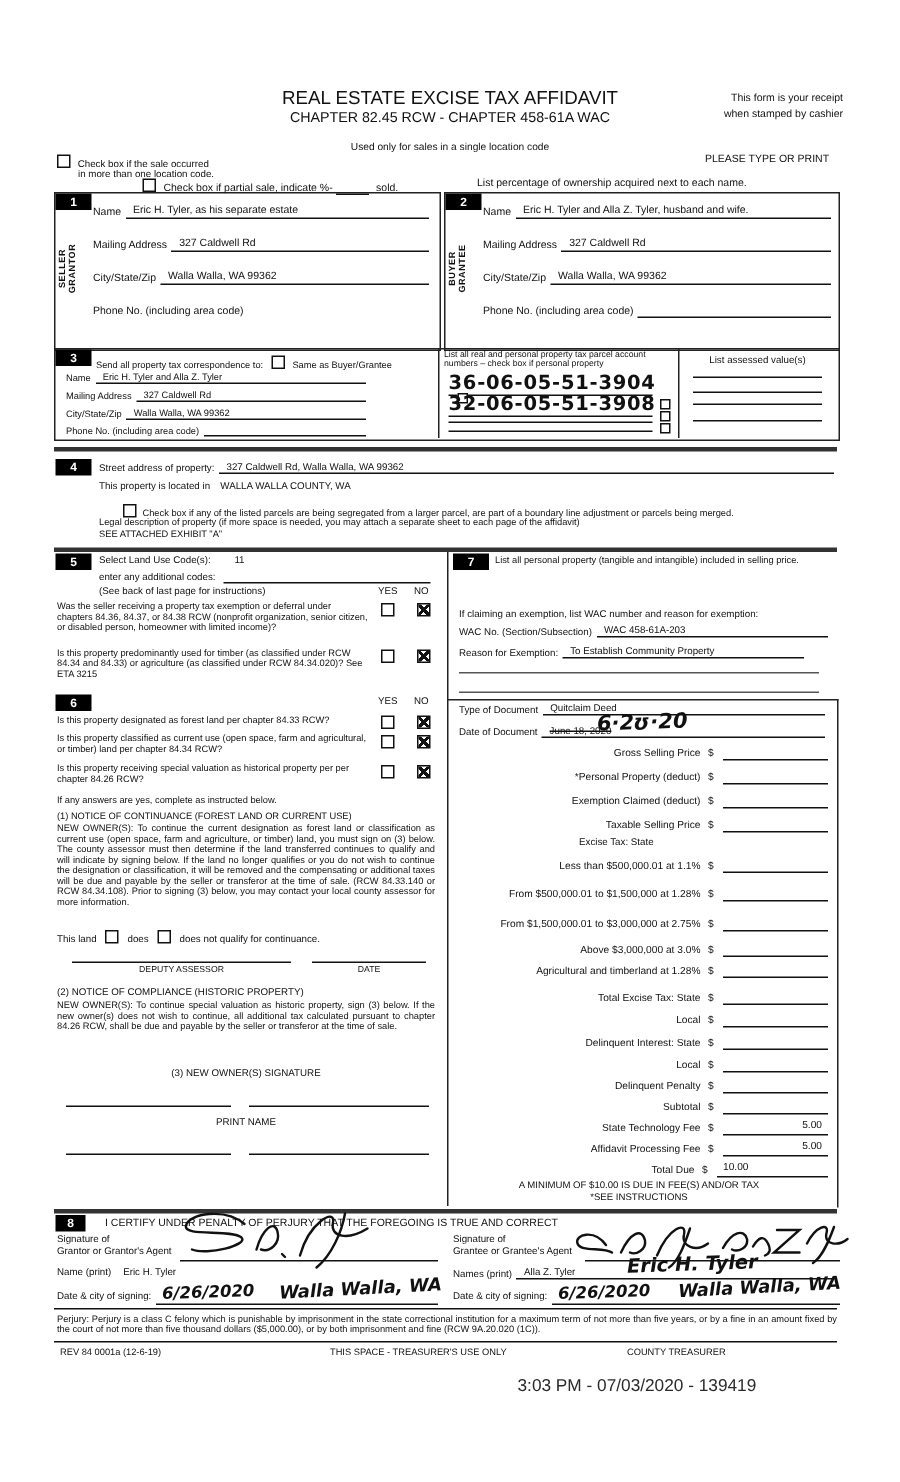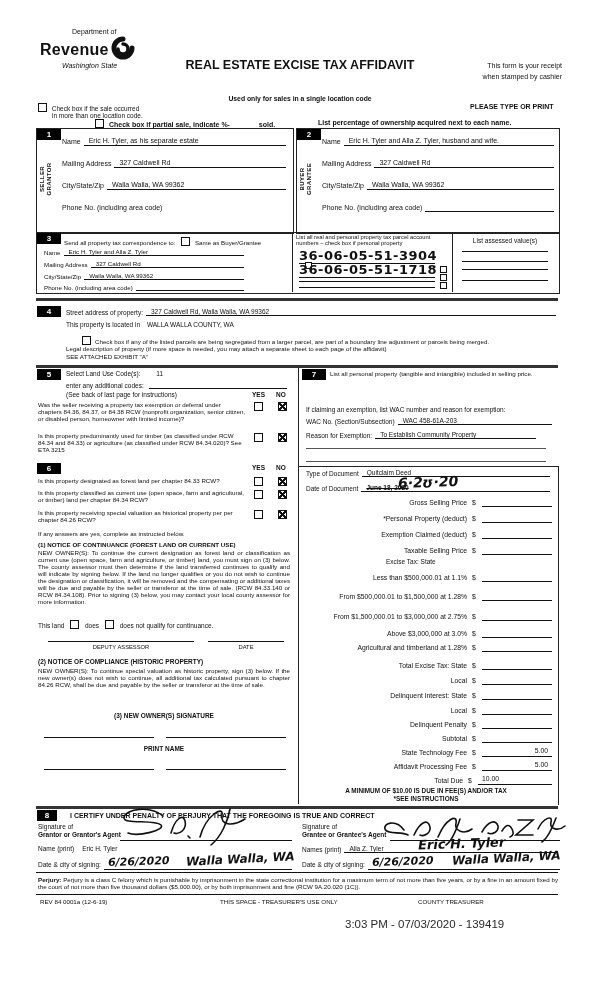--- a/index.html
+++ b/index.html
@@ -1,19 +1,19 @@
 <!DOCTYPE html>
 <html><head>
 <meta charset="utf-8">
 <style>
   html,body{margin:0;padding:0;background:#fff;}
   #page{position:relative;width:600px;height:988px;background:#fff;overflow:hidden;
         font-family:"Liberation Sans",sans-serif;color:#111;}
   .abs{position:absolute;}
-  .b{font-weight:bold;}
+  .b{font-weight:normal;}
   .c{text-align:center;}
   .r{text-align:right;}
   .f7{font-size:7px;line-height:8px;}
   .f65{font-size:6.5px;line-height:7.4px;}
   .f6{font-size:6.2px;line-height:7px;}
   .f58{font-size:5.8px;line-height:6.4px;}
   .cb{display:inline-block;width:7px;height:7px;border:1px solid #111;vertical-align:-1px;background:#fff;}
   .cb.ck{background-image:linear-gradient(45deg,transparent 40%,#111 40%,#111 60%,transparent 60%),
                           linear-gradient(135deg,transparent 40%,#111 40%,#111 60%,transparent 60%);}
   .cbs{display:inline-block;width:5px;height:5px;border:1px solid #111;background:#fff;}
@@ -36,35 +36,23 @@
   .strike{text-decoration:line-through;}
   .parcel{font-size:13px;font-weight:bold;letter-spacing:.5px;border-bottom:1.5px solid #111;
           font-family:"DejaVu Sans",sans-serif;line-height:14px;white-space:nowrap;}
   svg.sig path{fill:none;stroke:#111;stroke-width:1.6;stroke-linecap:round;}
 </style>
 </head>
 <body>
 
 <div id="page">
 
-  <div class="abs" style="left:40px;top:28px;width:150px;">
-    <div class="f7" style="padding-left:32px;">Department of</div>
-    <div style="font-size:16px;font-weight:bold;line-height:15px;letter-spacing:.3px;display:flex;align-items:center;">
-      <span>Revenue</span>
-      <span style="margin-left:1px;">
-        <svg width="26" height="24" viewBox="0 0 26 24">
-          <path d="M13,3 A9,9 0 1 0 22,12" fill="none" stroke="#111" stroke-width="5" stroke-linecap="round"></path>
-          <path d="M13,8 A5,5 0 1 1 8,13" fill="none" stroke="#111" stroke-width="3.5" stroke-linecap="round"></path>
-        </svg>
-      </span>
-    </div>
-    <div class="f7" style="font-style:italic;padding-left:22px;">Washington State</div>
-  </div>
 
   <div class="abs b c" style="left:140px;top:58px;width:320px;font-size:12.5px;">REAL ESTATE EXCISE TAX AFFIDAVIT</div>
+  <div class="abs c" style="left:140px;top:73px;width:320px;font-size:9.5px;">CHAPTER 82.45 RCW - CHAPTER 458-61A WAC</div>
 
   <div class="abs f7 r" style="left:450px;top:62px;width:112px;">
     <div>This form is your receipt</div>
     <div style="margin-top:3px;">when stamped by cashier</div>
   </div>
 
   <div class="abs b c" style="left:0;top:95px;width:600px;font-size:6.8px;">Used only for sales in a single location code</div>
 
   <div class="abs f65" style="left:38px;top:103px;">
     <span class="cb"></span>
@@ -152,21 +140,21 @@
     <span class="fline"><span>Walla Walla, WA  99362</span></span>
   </div>
   <div class="fieldrow f6" style="left:44px;top:284px;width:200px;">
     <span class="flabel">Phone No. (including area code)</span>
     <span class="fline"></span>
   </div>
 
   <div class="abs f58" style="left:296px;top:234px;width:150px;">List all real and personal property tax parcel account numbers – check box if personal property</div>
   <div class="abs parcel" style="left:299px;top:249px;width:136px;">36-06-05-51-3904</div>
   <span class="cbs abs" style="left:305px;top:262px;"></span>
-  <div class="abs parcel" style="left:299px;top:263px;width:136px;">36-06-05-51-1718</div>
+  <div class="abs parcel" style="left:299px;top:263px;width:136px;">32-06-05-51-3908</div>
   <span class="cbs abs" style="left:440px;top:266px;"></span>
   <div class="abs" style="left:299px;top:280px;width:136px;border-bottom:1px solid #111;height:1px;"></div>
   <span class="cbs abs" style="left:440px;top:274px;"></span>
   <div class="abs" style="left:299px;top:286px;width:136px;border-bottom:1px solid #111;height:1px;"></div>
   <span class="cbs abs" style="left:440px;top:282px;"></span>
 
   <div class="abs f65 c" style="left:454px;top:237px;width:102px;">List assessed value(s)</div>
   <div class="abs" style="left:462px;top:250px;width:86px;border-bottom:1px solid #111;height:1px;"></div>
   <div class="abs" style="left:462px;top:260px;width:86px;border-bottom:1px solid #111;height:1px;"></div>
   <div class="abs" style="left:462px;top:268px;width:86px;border-bottom:1px solid #111;height:1px;"></div>

